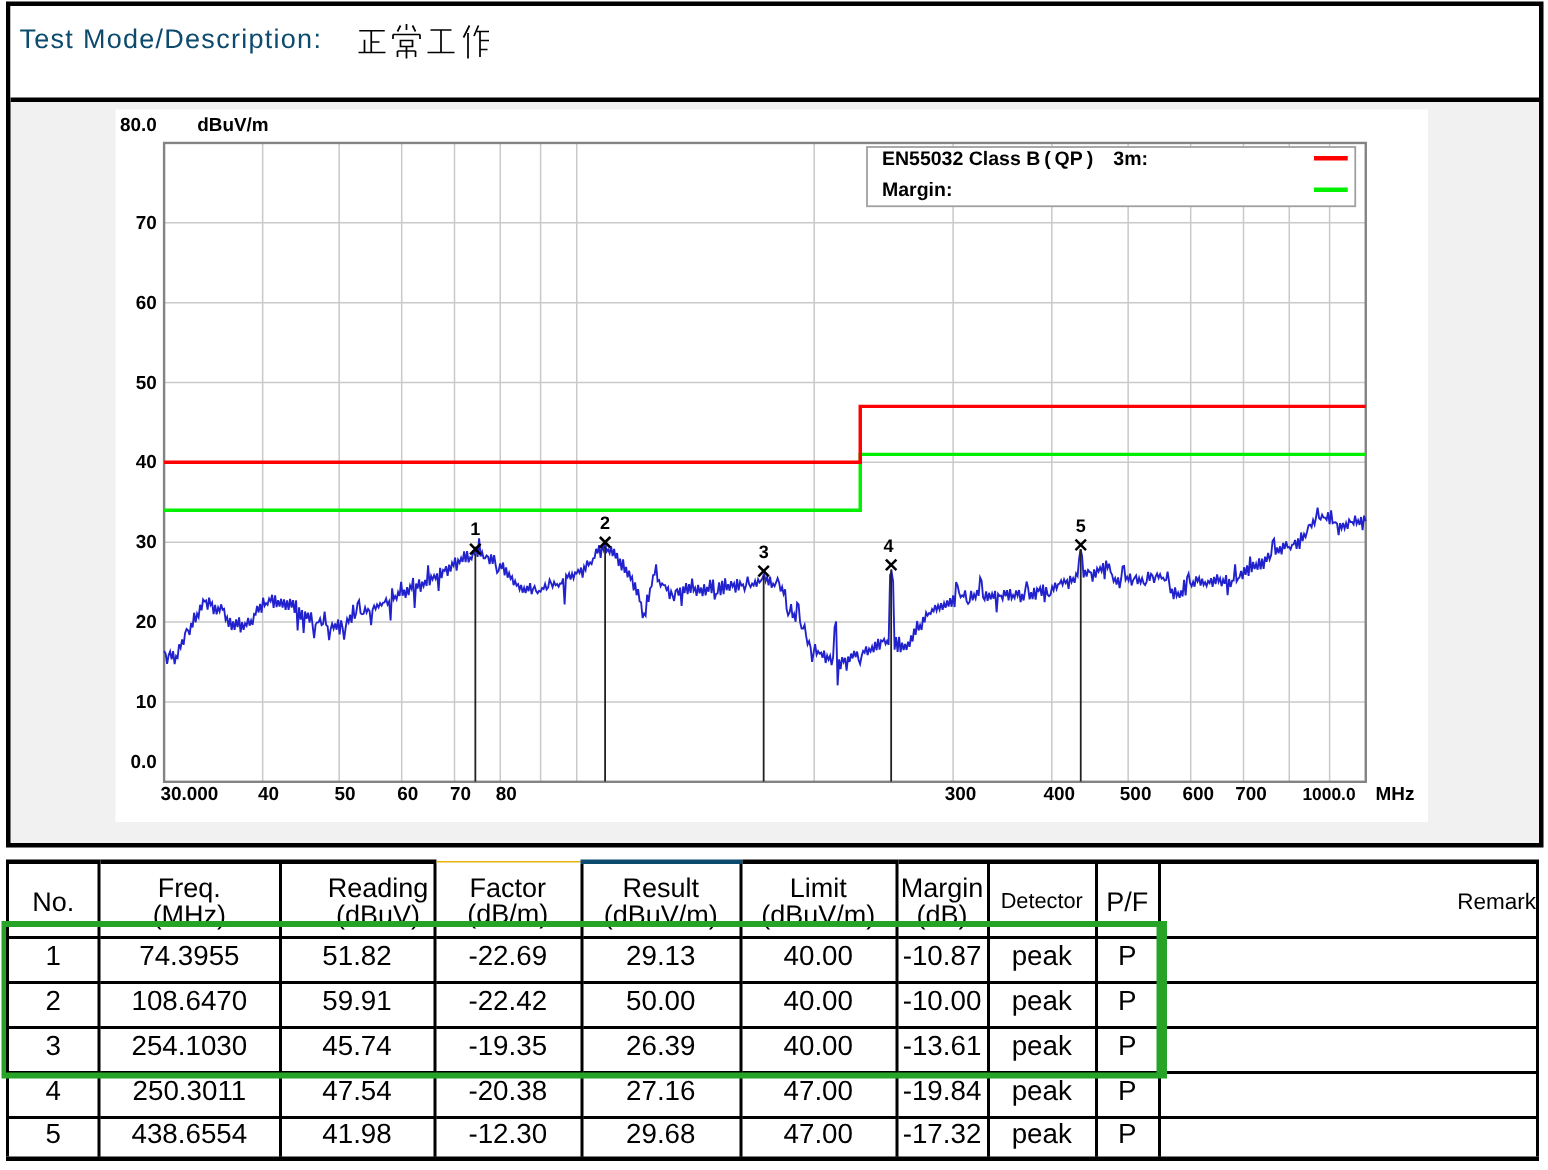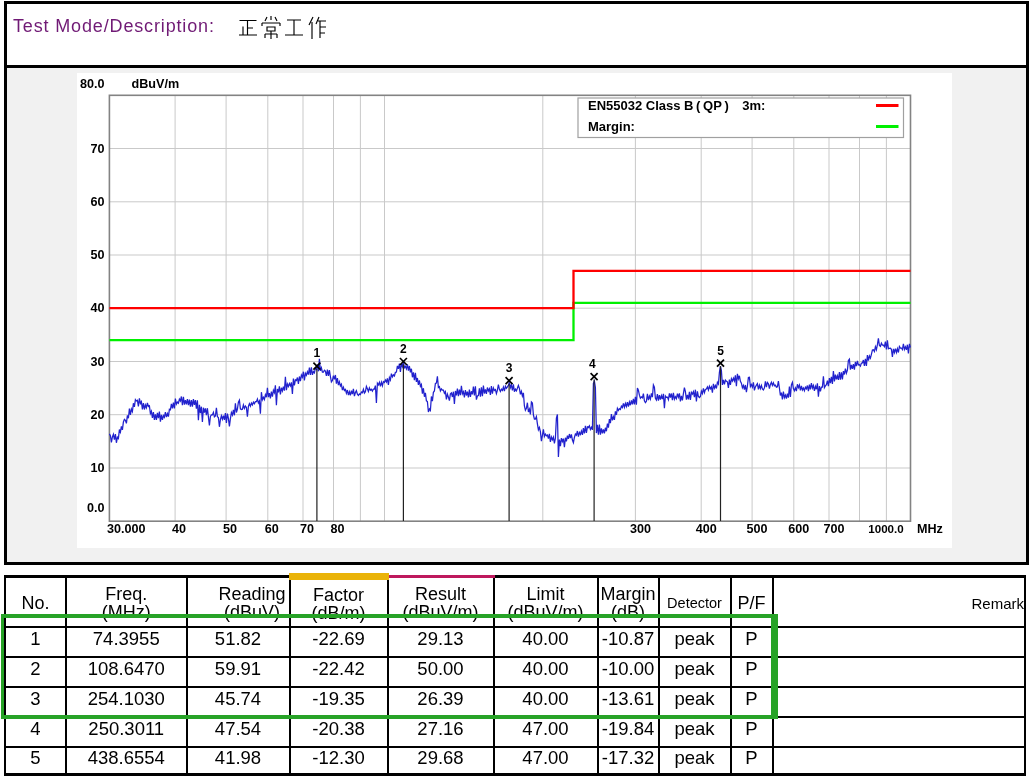--- a/index.html
+++ b/index.html
@@ -9,21 +9,21 @@
 table.res td{border:2px solid #000;text-align:center;padding:0 0 5px 0;
   overflow:hidden;font-weight:normal;vertical-align:middle;}
 table.res tr.hdr td{padding:4px 0 0 0;}
 </style></head><body>
 
 <div class="abs" style="left:4px;top:1px;width:1025px;height:564px;
   border:3px solid #000;box-sizing:border-box;background:#f1f1f1;">
   <div style="height:61px;background:#fff;border-bottom:3px solid #000;"></div>
 </div>
 
-<div class="abs" style="left:13px;top:16px;font-size:18px;letter-spacing:0.85px;color:#701a75;">Test&nbsp;Mode/Description:</div>
+<div class="abs" style="left:13px;top:16px;font-size:18px;letter-spacing:0.85px;color:#0c4a6e;">Test&nbsp;Mode/Description:</div>
 
 <svg class="abs" style="left:238px;top:16px;" width="92" height="24" viewBox="0 0 92 24">
 <g stroke="#000" stroke-width="1.15" fill="none">
 
 <path d="M1.5,4.5 H18.5 M9.5,4.5 V19 M9.5,12 H15 M5,10.5 V19 M1,19 H19"></path>
 
 <g transform="translate(23,0)">
 <path d="M6,1 L4,5 M10,0 V4 M14,1 L16,5 M1,7 H19 M1,7 V10 M19,7 V10 M6,11 H14 V15 H6 Z M10,15 V23 M4,18 H16 M4,18 V22 M16,18 V22"></path>
 </g>
 
@@ -150,22 +150,22 @@
 <col style="width:61px">
         <col style="width:72px">
         <col style="width:42px">
         <col>
 </colgroup>
 <tbody>
         <tr style="height:50px;line-height:17.5px;font-size:18px;" class="hdr">
  <td style="border-top:3px solid #000;">No.</td>
  <td style="border-top:3px solid #000;">Freq.<br>(MHz)</td>
  <td style="border-top:3px solid #000;padding-left:28px;">Reading<br>(dBuV)</td>
- <td style="border-top:7px solid #eab308;">Factor<br>(dB/m)</td>
- <td style="border-top:3px solid #be185d;">Result<br>(dBuV/m)</td>
+ <td style="border-top:1px solid #eab308;">Factor<br>(dB/m)</td>
+ <td style="border-top:3px solid #0c4a6e;">Result<br>(dBuV/m)</td>
  <td style="border-top:3px solid #000;">Limit<br>(dBuV/m)</td>
  <td style="border-top:3px solid #000;">Margin<br>(dB)</td>
  <td style="border-top:3px solid #000;font-size:14.5px;">Detector</td>
  <td style="border-top:3px solid #000;">P/F</td>
  <td style="border-top:3px solid #000;font-size:15px;text-align:right;padding:4px 0 0 12px;">Remark</td>
 </tr>
 <tr style="height:30px;">
           <td>1</td>
           <td>74.3955</td>
           <td>51.82</td>

